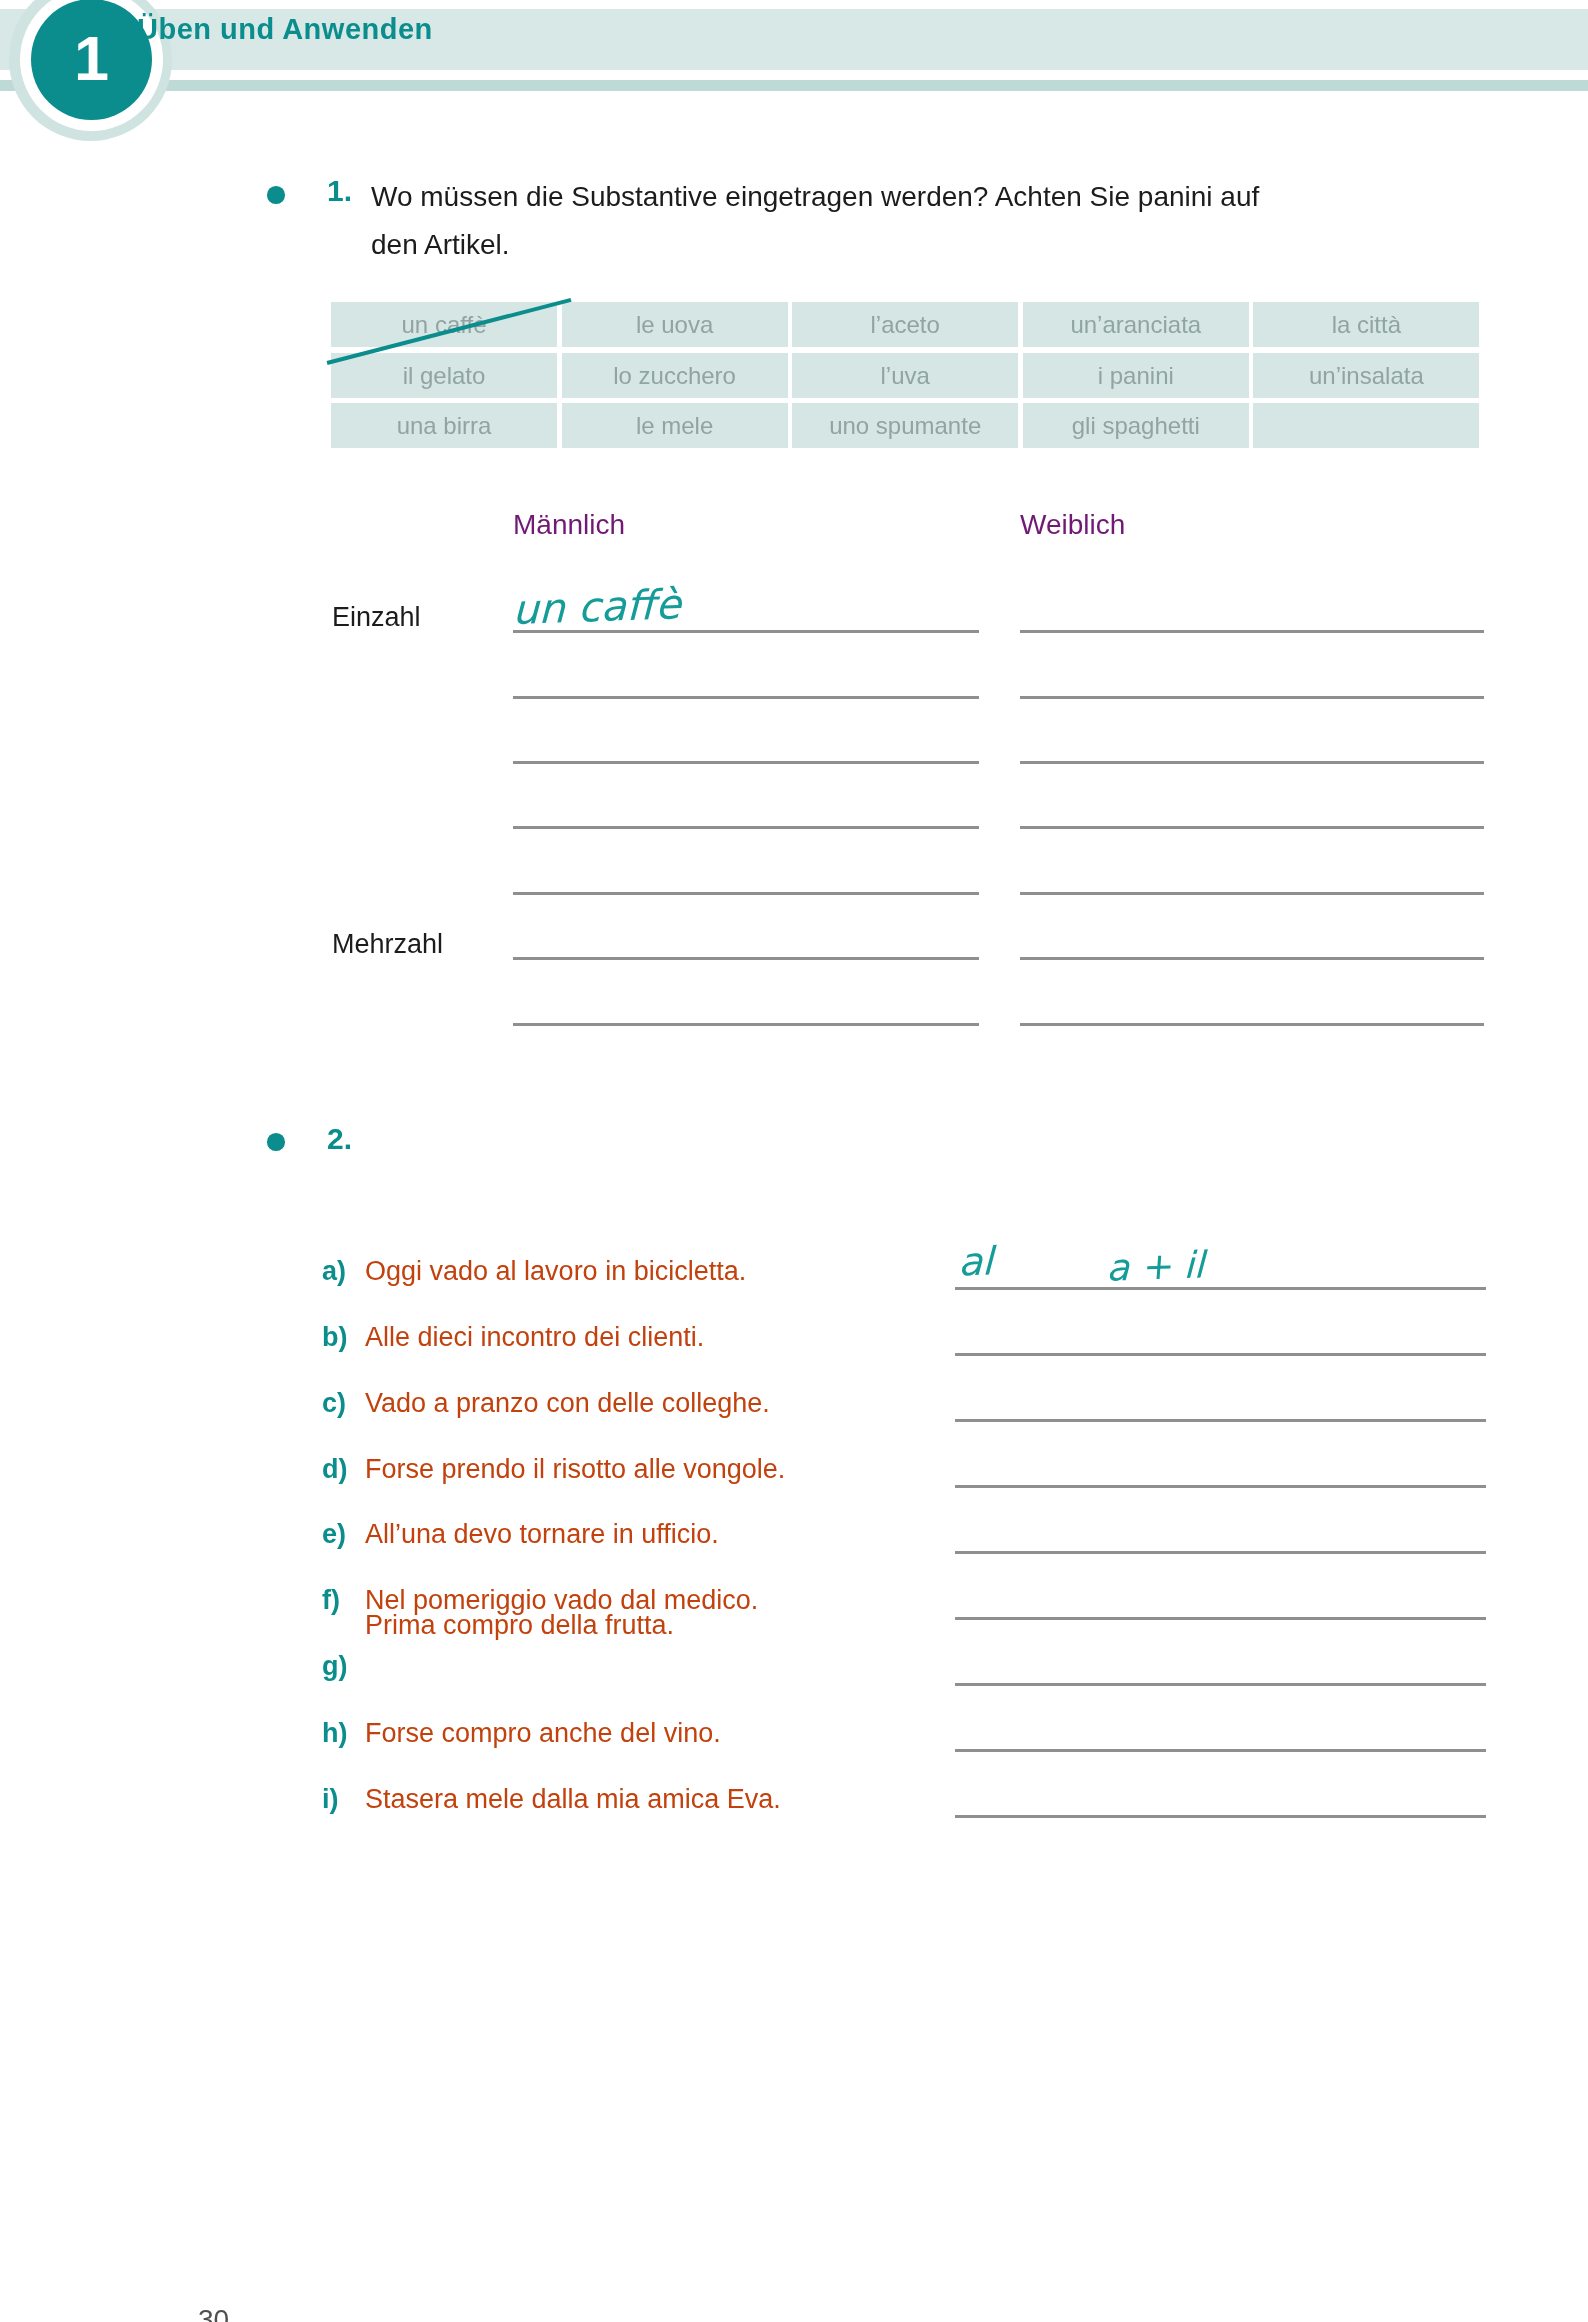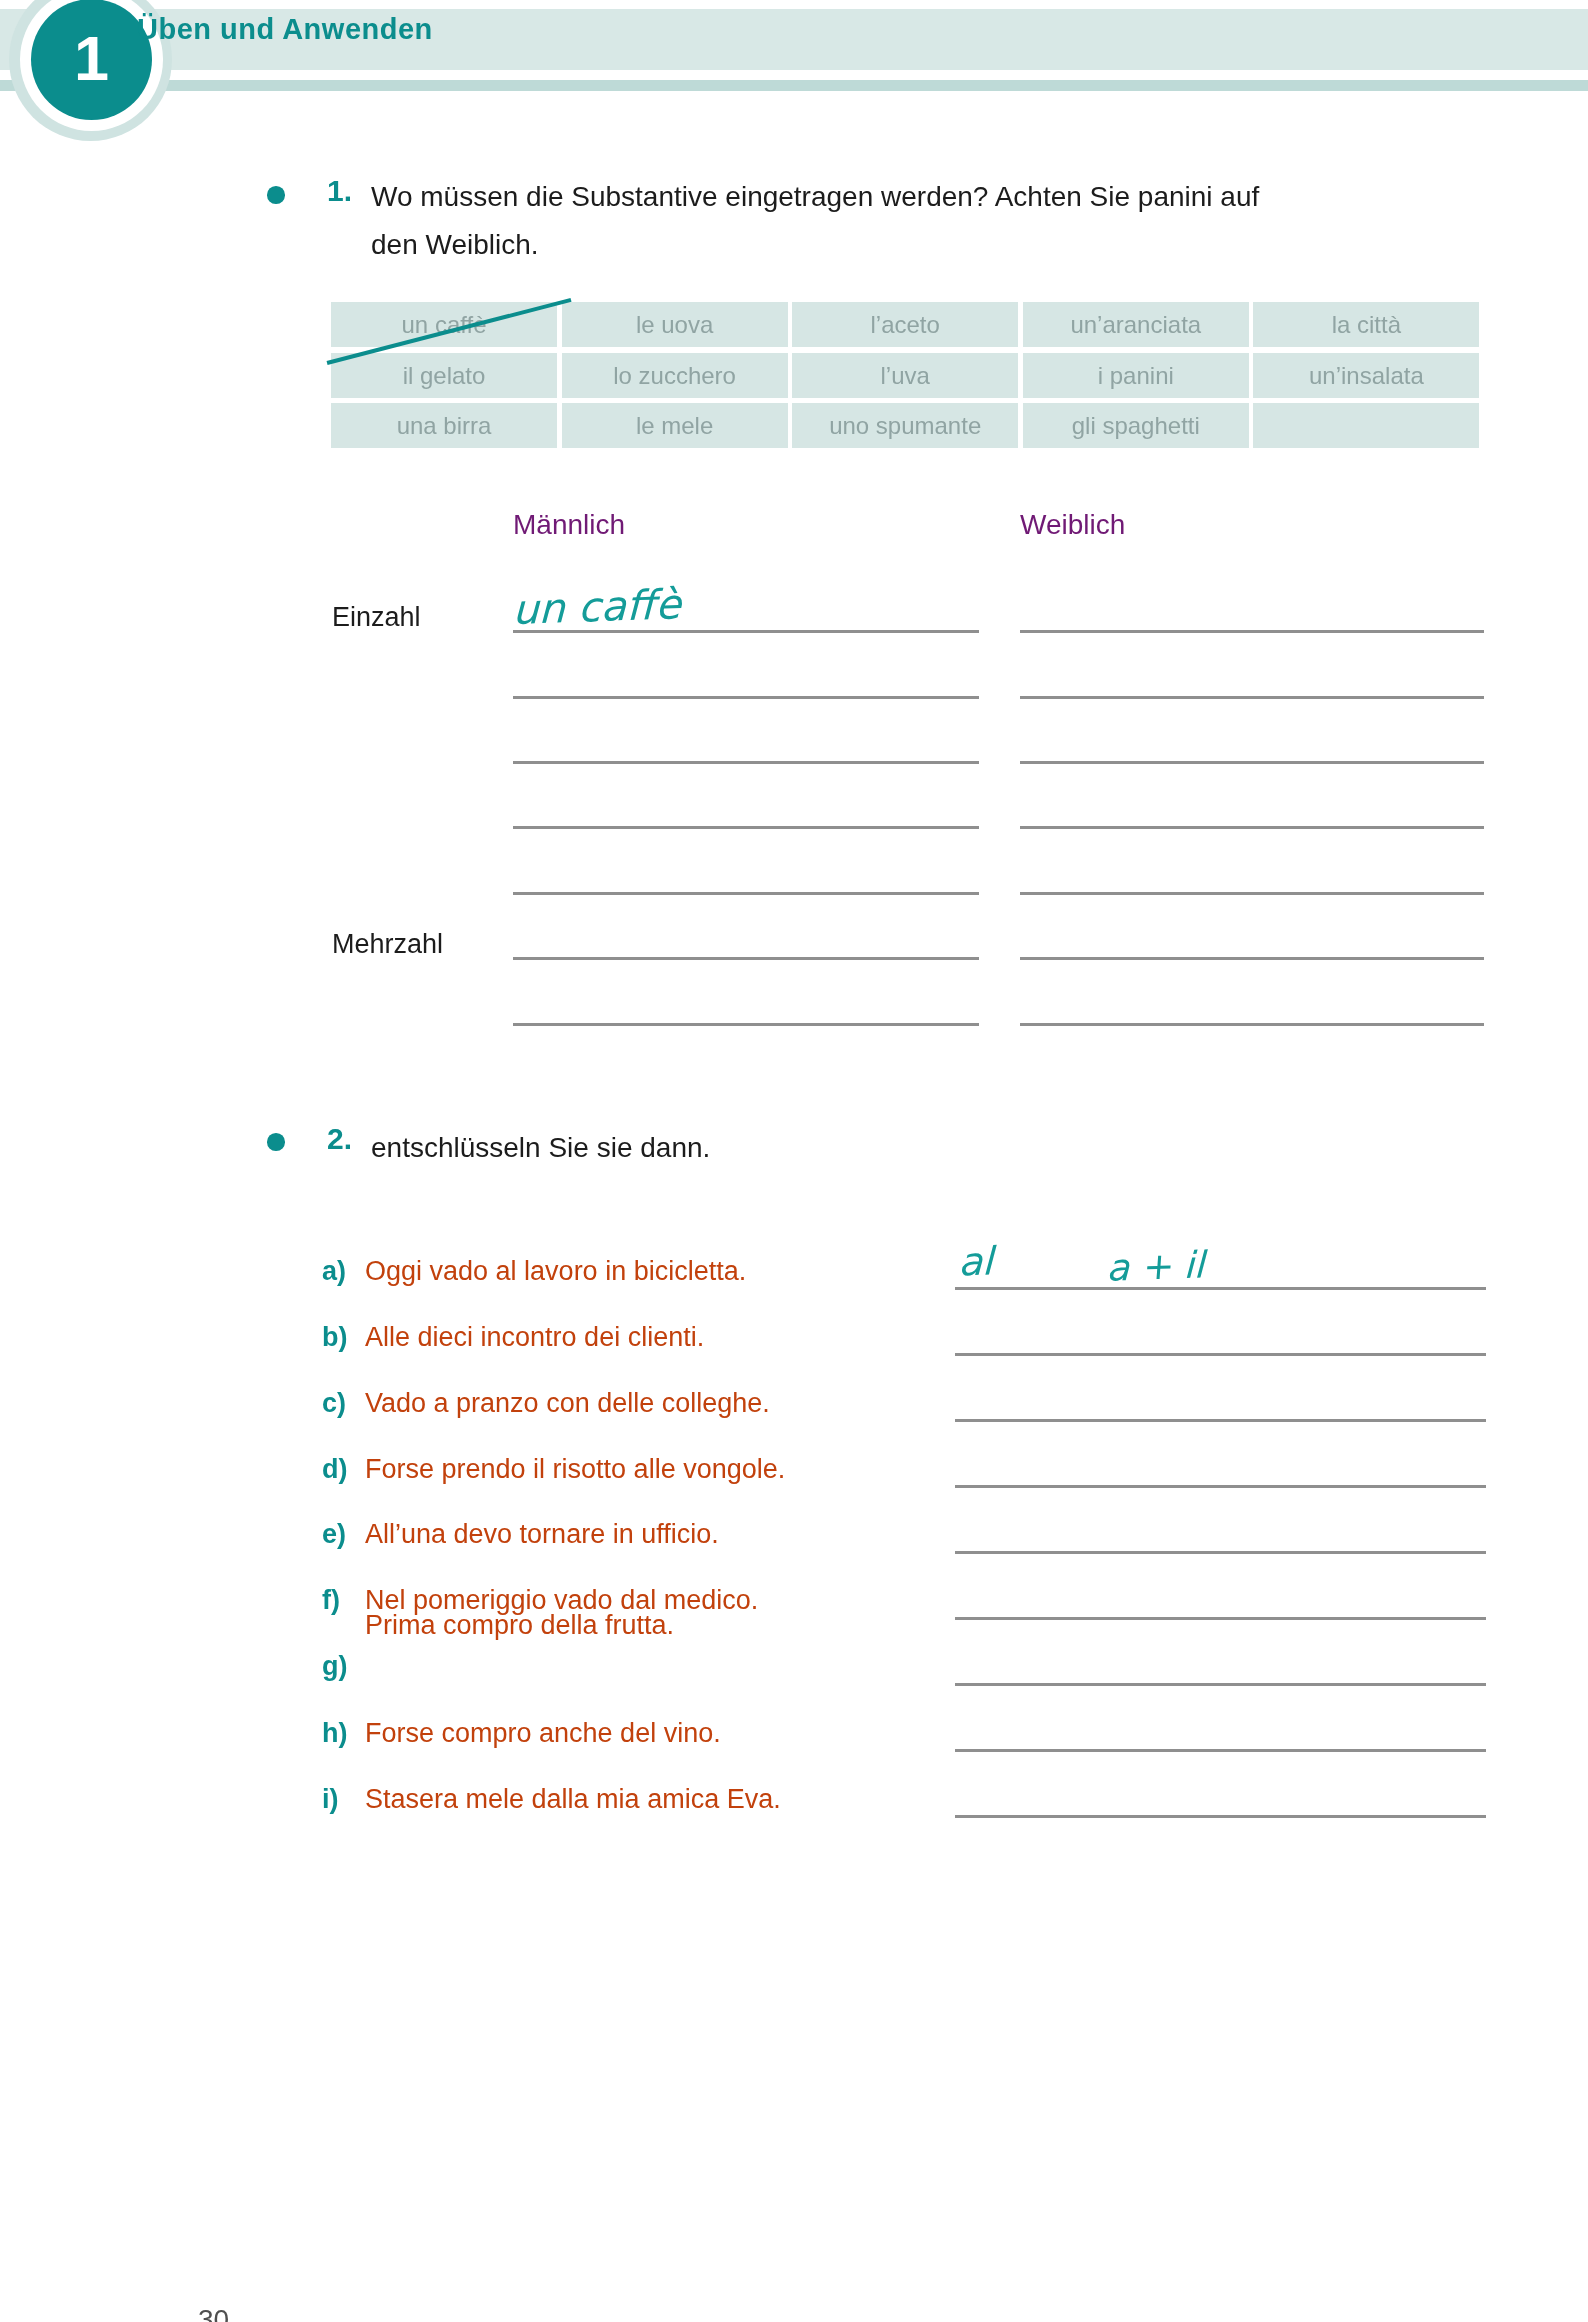--- a/index.html
+++ b/index.html
@@ -47,21 +47,21 @@
   <div class="ring-white"></div>
   <div class="unit-circle">
     <span>1</span>
   </div>
   <div class="header-title">Üben und Anwenden</div>
 
   <div class="bullet" style="left:267px; top:186px;"></div>
   <div class="ex-num" style="left:327px; top:174px;">1.</div>
   <div class="prompt" style="top:173px; width:1132px;">
     <div>Wo müssen die Substantive eingetragen werden? Achten Sie panini auf</div>
-    <div>den Weiblich.</div>
+    <div>den Artikel.</div>
   </div>
 
   <div class="word-table">
     <div class="cell">un caffè</div>
     <div class="cell">le uova</div>
     <div class="cell">l’aceto</div>
     <div class="cell">un’aranciata</div>
     <div class="cell">la città</div>
     <div class="cell">il gelato</div>
     <div class="cell">lo zucchero</div>
@@ -96,21 +96,20 @@
   <div class="ans-line" style="left:1020px; top:892px; width:464px;"></div>
 
   <div class="ans-line" style="left:513px; top:957px; width:466px;"></div>
   <div class="ans-line" style="left:1020px; top:957px; width:464px;"></div>
   <div class="ans-line" style="left:513px; top:1023px; width:466px;"></div>
   <div class="ans-line" style="left:1020px; top:1023px; width:464px;"></div>
 
   <div class="bullet" style="left:267px; top:1133px;"></div>
   <div class="ex-num" style="left:327px; top:1122px;">2.</div>
   <div class="prompt" style="top:1121px; width:1067px; line-height:53px;">
-    <div>entschlüsseln Sie sie dann.</div>
   </div>
 
   <div class="hand" style="left:961px; top:1239px; font-size:39px;">al</div>
   <div class="hand" style="left:1109px; top:1245px; font-size:37px;">a + il</div>
 
   <div class="item-letter" style="top:1256px;">a)</div>
   <div class="item-text" style="top:1256px;">Oggi vado al lavoro in bicicletta.</div>
   <div class="ans-line" style="left:955px; top:1287px; width:531px;"></div>
 
   <div class="item-letter" style="top:1322px;">b)</div>

